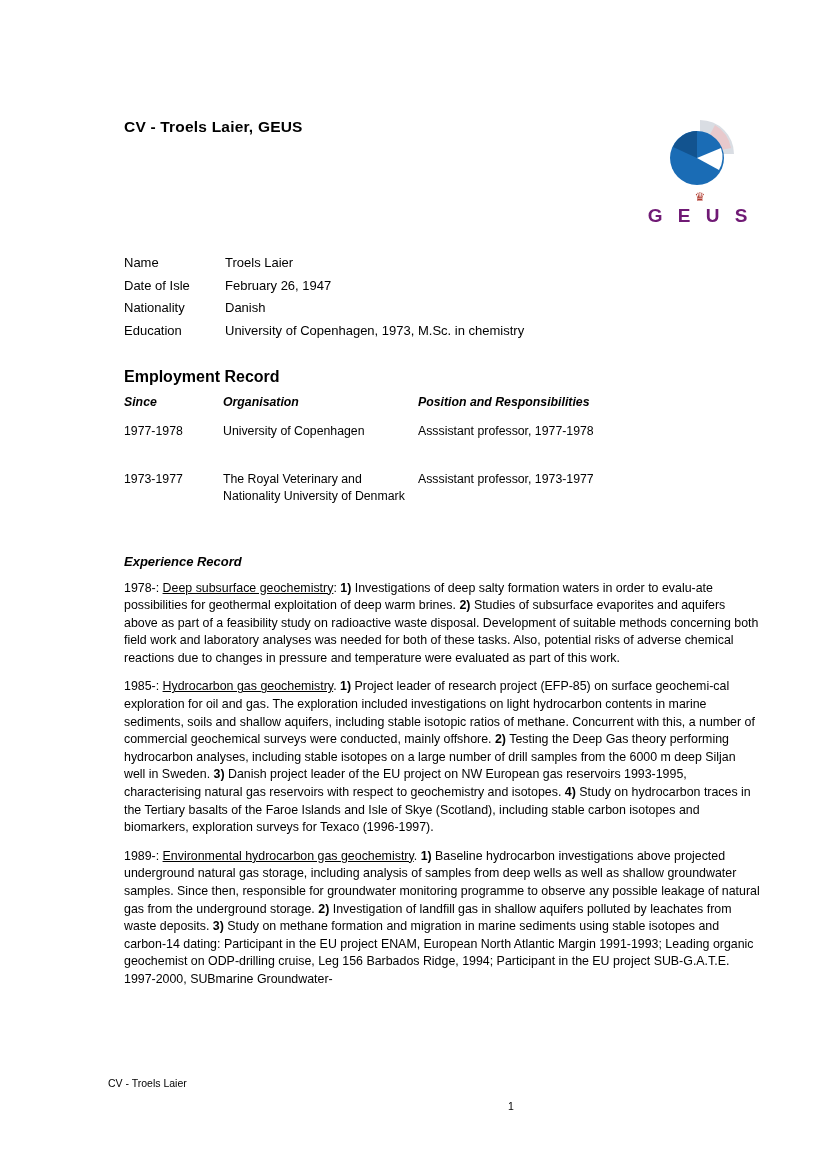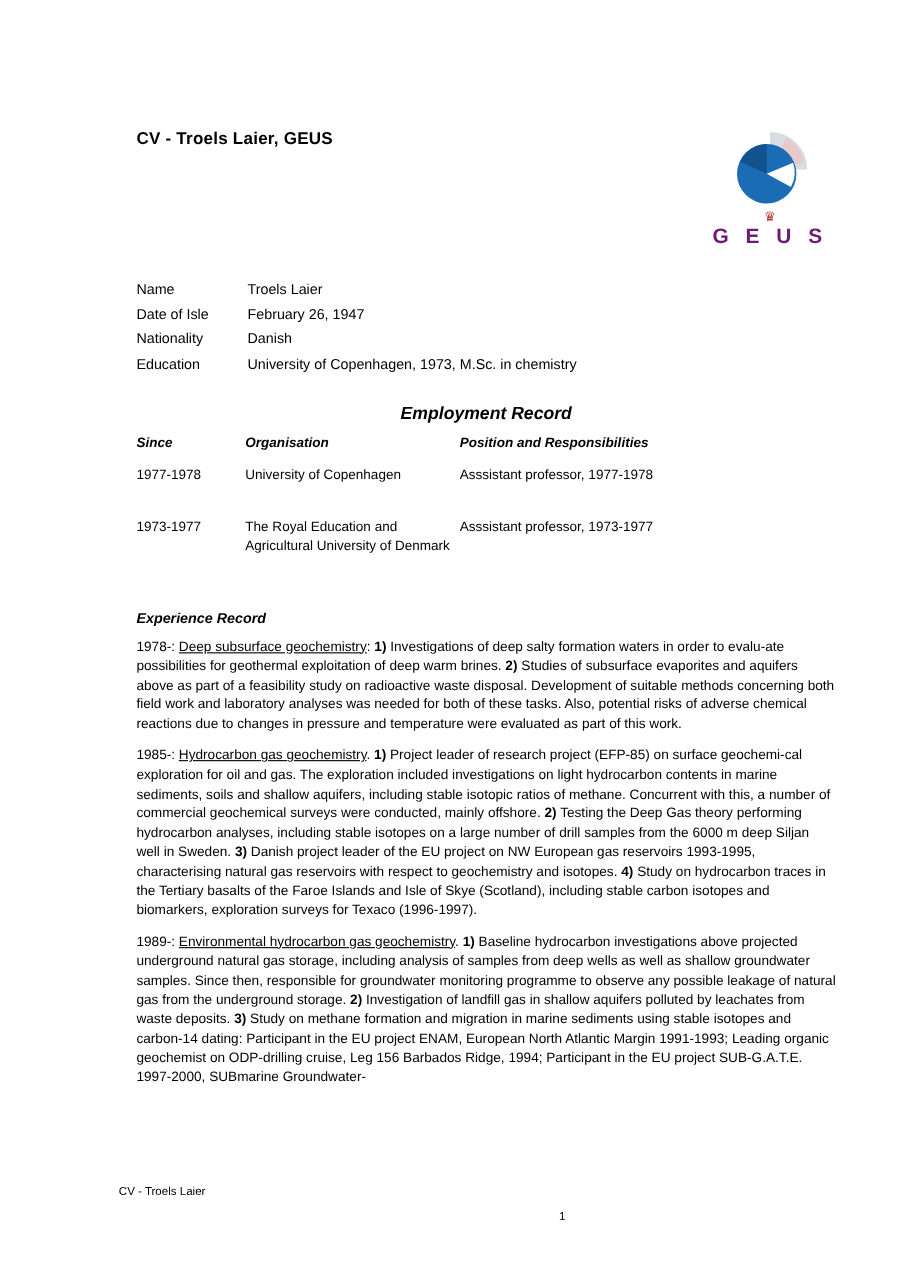--- a/index.html
+++ b/index.html
@@ -82,24 +82,22 @@
     width: 101px;
     flex: 0 0 101px;
   }
   .details .value {
     flex: 1;
   }
 
   
   h2.section {
     font-size: 16px;
-    font-style: italic;
     font-weight: bold;
     margin: 26px 0 0 0;
-    text-align: center;
   }
   h3.section-small {
     font-size: 13px;
     font-style: italic;
     font-weight: bold;
     margin: 30px 0 0 0;
   }
 
   
   .emp-table {
@@ -209,21 +207,21 @@
         </tr>
       </thead>
       <tbody>
         <tr class="tall-gap">
           <td>1977-1978</td>
           <td>University of Copenhagen</td>
           <td>Asssistant professor, 1977-1978</td>
         </tr>
         <tr>
           <td>1973-1977</td>
-          <td>The Royal Education and Agricultural University of Denmark</td>
+          <td>The Royal Veterinary and Nationality University of Denmark</td>
           <td>Asssistant professor, 1973-1977</td>
         </tr>
       </tbody>
     </table>
 
     <h3 class="section-small">Experience Record</h3>
 
     <p class="exp">
       <span>1978-: </span><u>Deep subsurface geochemistry</u><span>: </span><span class="body"><b>1)</b><span> Investigations of deep salty formation waters in order to evalu-ate possibilities for geothermal exploitation of deep warm brines. </span><b>2)</b><span> Studies of subsurface evaporites and aquifers above as part of a feasibility study on radioactive waste disposal. Development of suitable methods concerning both field work and laboratory analyses was needed for both of these tasks. Also, potential risks of adverse chemical reactions due to changes in pressure and temperature were evaluated as part of this work.</span></span>
     </p>

